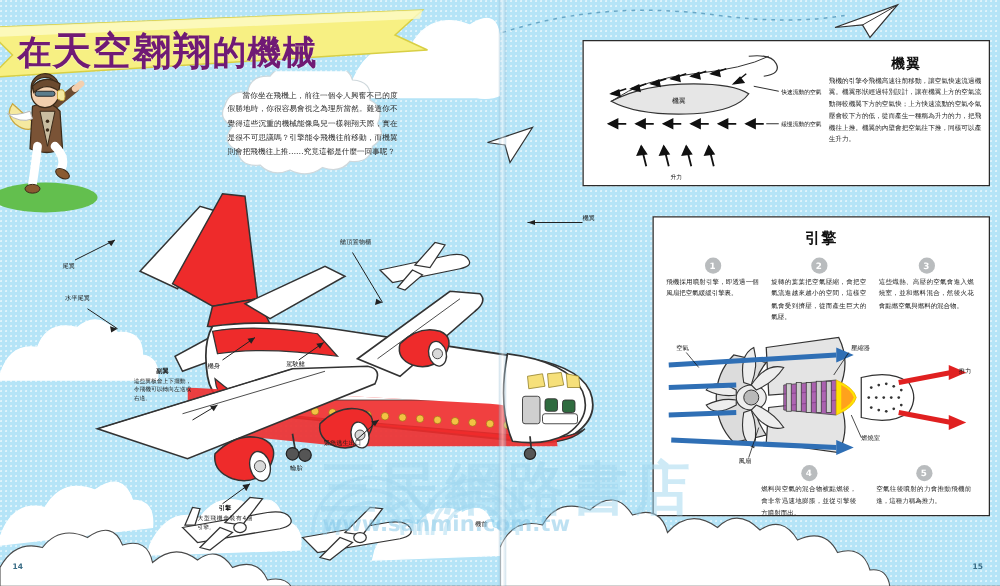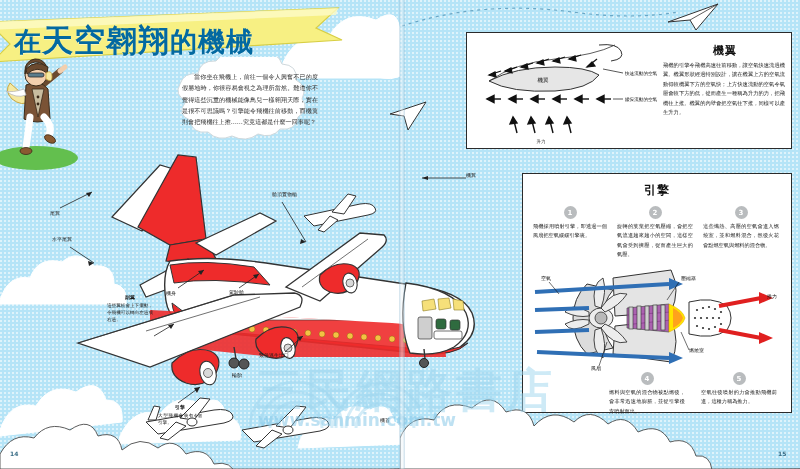--- a/index.html
+++ b/index.html
@@ -27,21 +27,21 @@
     background:linear-gradient(to right, rgba(120,170,200,.35), rgba(255,255,255,.45), rgba(120,170,200,.35));
   }
 
   
   .banner{
     position:absolute; left:-14px; top:6px; width:370px; height:62px;
   }
   .banner svg{ display:block; }
   .banner-text{
     position:absolute; left:28px; top:14px;
-    font-size:27px; font-weight:bold; color:#0369a1;
+    font-size:27px; font-weight:bold; color:#701a75;
     letter-spacing:1px; white-space:nowrap;
     font-family:Liberation Sans, sans-serif;
     text-shadow:0 1px 0 rgba(255,255,255,.4);
   }
   .banner-text .big{ font-size:31px; }
 
   
   .pilot{ position:absolute; left:4px; top:55px; width:80px; height:110px; }
 
   

